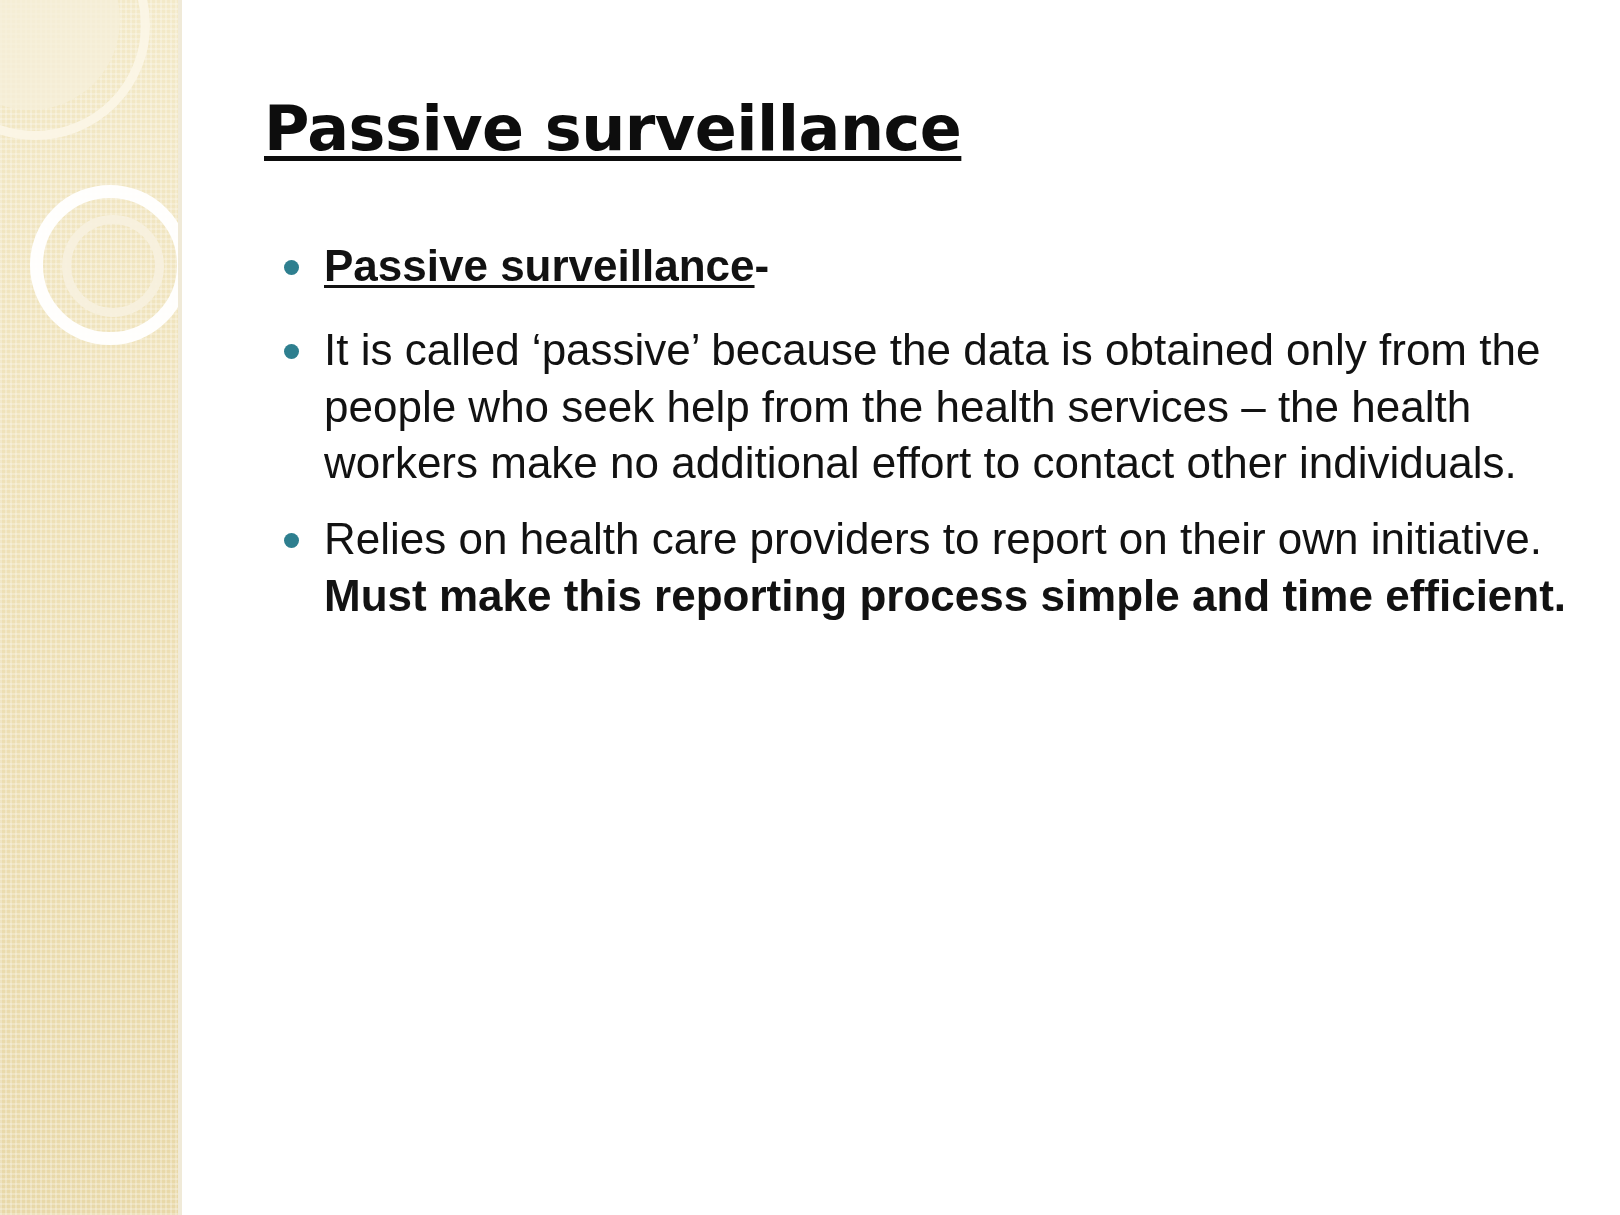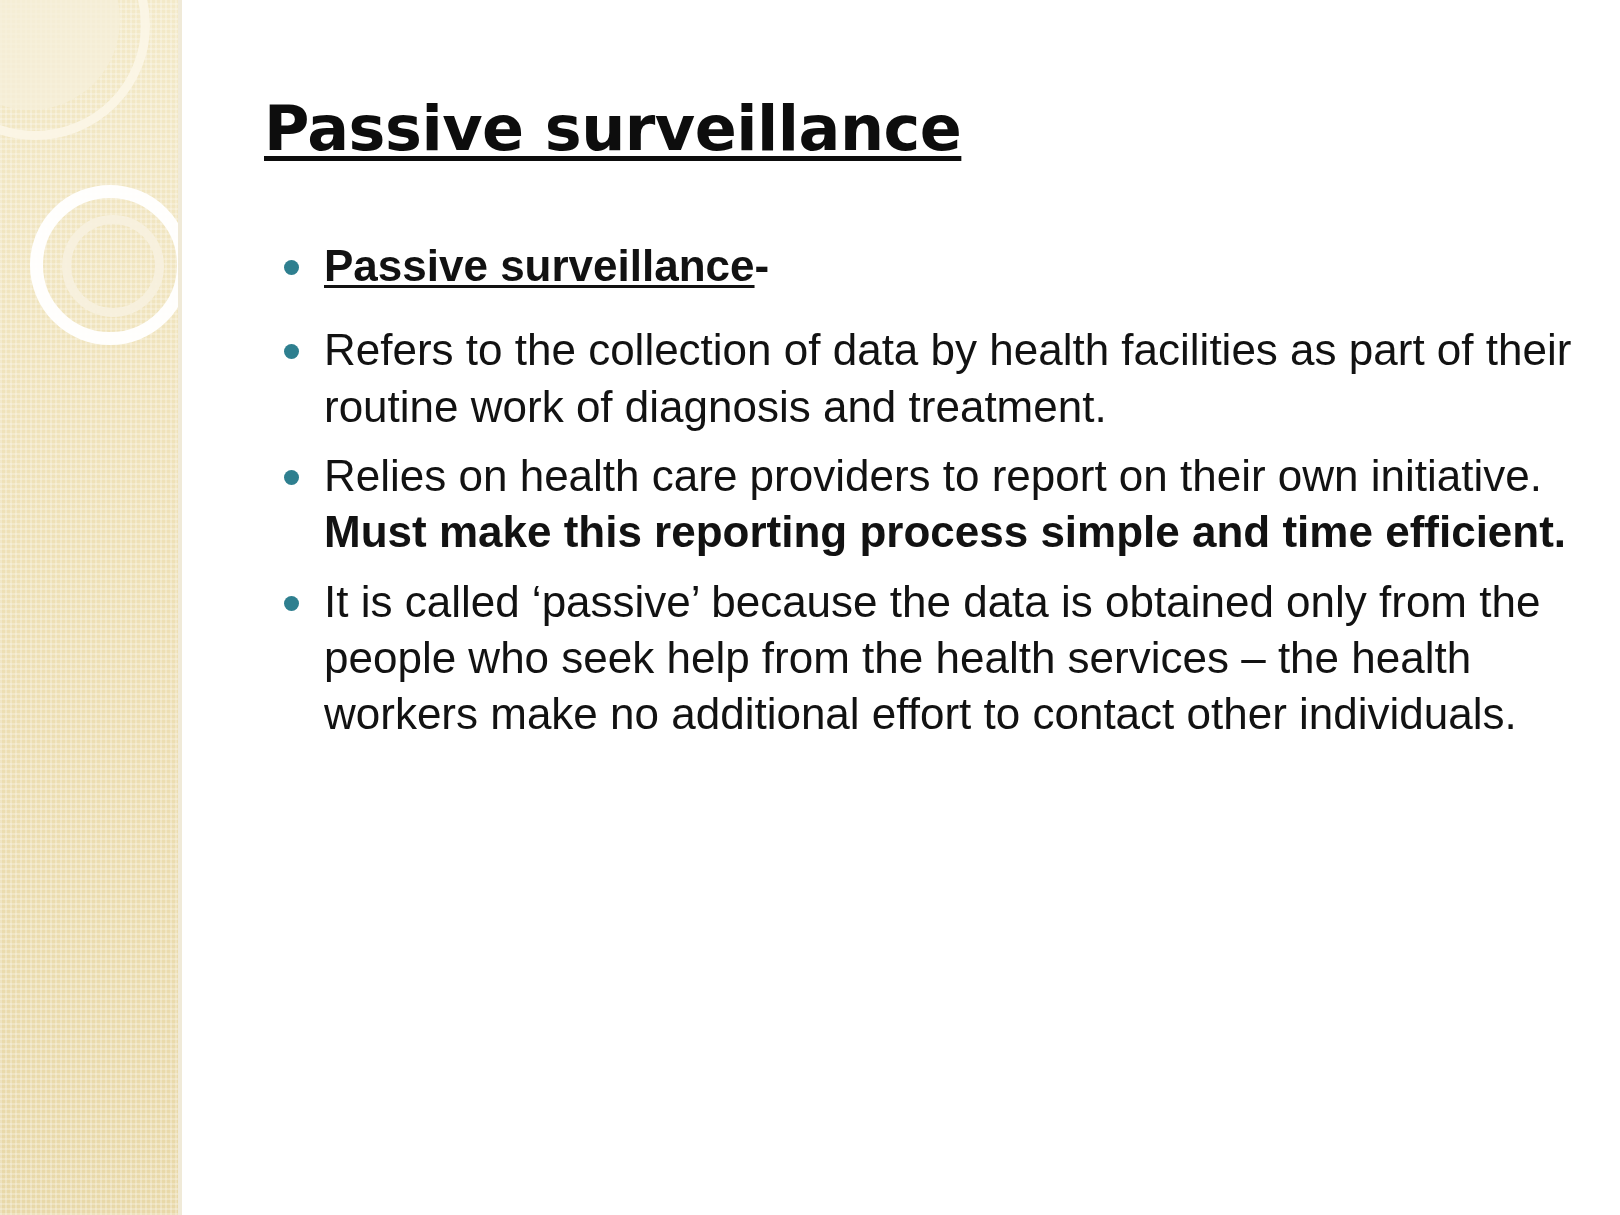--- a/index.html
+++ b/index.html
@@ -172,23 +172,22 @@
   <div class="content">
 
     <div class="title">Passive surveillance</div>
 
     <div class="bullets">
 
       <div class="bullet first">
         <span class="ul">Passive surveillance</span><span>-</span>
       </div>
 
-      <div class="bullet">Refers to the collection of data by health facilities as part of their routine work of diagnosis and treatment.</div>
+
+      <div class="bullet spaced"> It is called ‘passive’ because the data is obtained only from the people who seek help from the health services – the health workers make no additional effort to contact other individuals.</div>
 
       <div class="bullet">
         <span>Relies on health care providers to report on their own initiative. </span><span class="strong">Must make this reporting process simple and time efficient.</span>
       </div>
-
-      <div class="bullet spaced"> It is called ‘passive’ because the data is obtained only from the people who seek help from the health services – the health workers make no additional effort to contact other individuals.</div>
 
     </div>
   </div>
 </div>
 
 </body></html>

